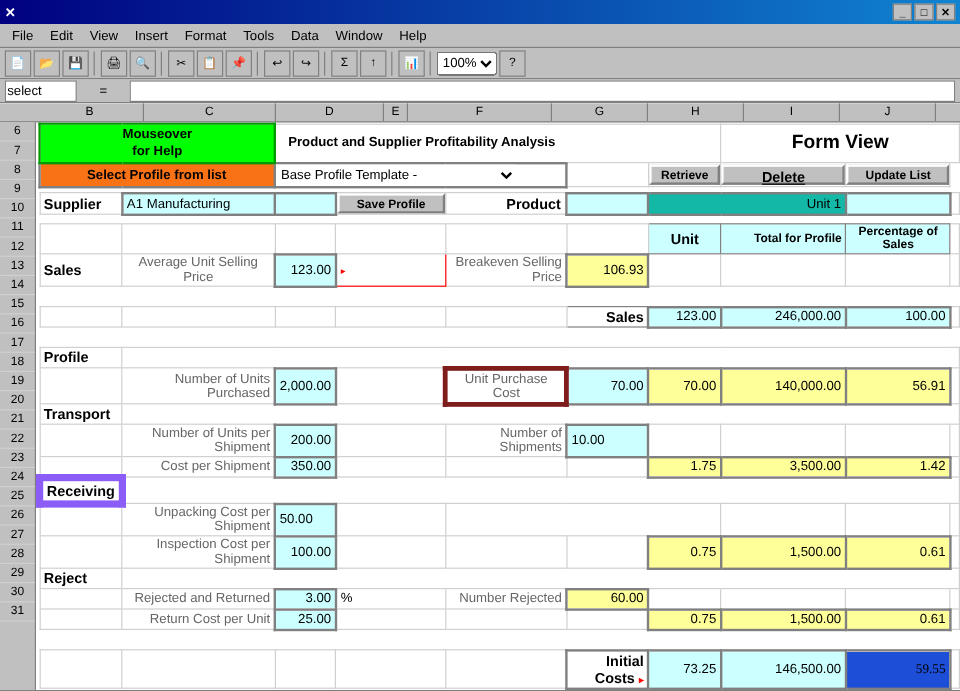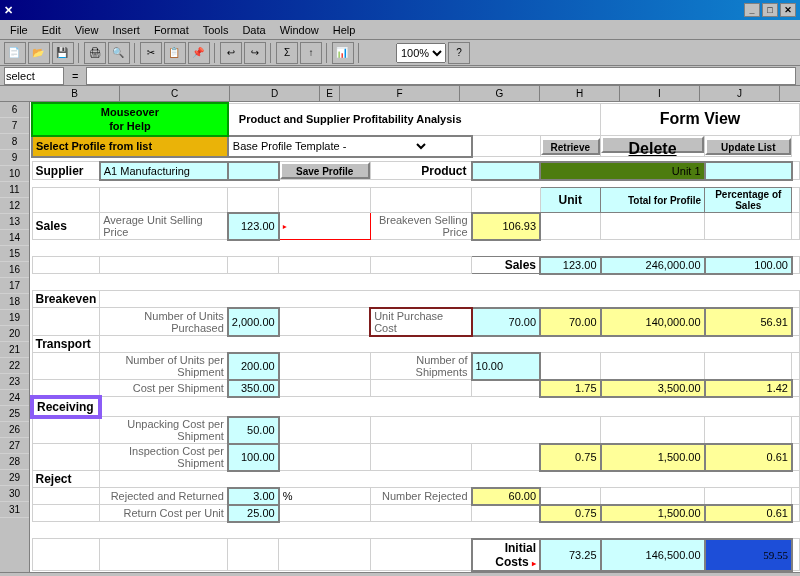--- a/index.html
+++ b/index.html
@@ -74,30 +74,29 @@
       cursor: pointer;
       display: flex;
       align-items: center;
       justify-content: center;
     }
     .toolbar-separator { width: 2px; height: 20px; border-left: 1px solid #808080; margin: 0 2px; }
     .zoom-select {
       width: 50px;
       height: 20px;
       font-size: 11px;
-      margin-left: 32px;
     }
     .formula-bar {
       display: flex;
       align-items: center;
       height: 20px;
       background: #c0c0c0;
       border-bottom: 1px solid #808080;
       padding: 0 4px;
-      gap: 8px;
+      gap: 19px;
     }
     .name-box {
       width: 60px;
       height: 18px;
       border: 1px solid #808080;
       font-size: 11px;
       padding: 1px;
     }
     .formula-input {
       flex: 1;
@@ -320,52 +319,52 @@
             <span>for Help</span>
           </td>
           <td colspan="5" rowspan="2" style="background:white; font-size:11px; font-weight:bold; padding-left:10px; border:1px solid #d0d0d0;">Product and Supplier Profitability Analysis</td>
           <td colspan="3" rowspan="2" style="background:white; font-size:16px; font-weight:bold; text-align:center; border:1px solid #d0d0d0;">Form View</td>
         </tr>
 
         <tr>
         </tr>
 
         <tr>
-          <td colspan="2" style="background:#eab308; font-weight:bold; text-align:left; border:2px solid #808080; padding-right:4px;">Select Profile from list</td>
+          <td colspan="2" style="background:#f97316; font-weight:bold; text-align:center; border:2px solid #808080; padding-right:4px;">Select Profile from list</td>
           <td colspan="3" style="background:white; padding:0; border:2px solid #808080;">
             <select style="width:200px; height:18px; font-size:11px; border:none; background:white;">
               <option>Base Profile Template -</option>
             </select>
           </td>
           <td style="padding:0; border:1px solid #d0d0d0;"></td>
           <td style="padding:0; border:1px solid #d0d0d0;">
             <button class="excel-btn" style="width:100%; height:17px; font-size:10px;">Retrieve</button>
           </td>
           <td style="padding:0; border:1px solid #d0d0d0;">
-            <button class="excel-btn" style="width:100%; height:17px; font-size:16px;text-decoration:underline;">Delete</button>
+            <button class="excel-btn" style="width:100%; height:17px; font-size:12px;text-decoration:underline;">Delete</button>
           </td>
           <td style="padding:0; border:1px solid #d0d0d0;">
             <button class="excel-btn" style="width:100%; height:17px; font-size:10px;">Update List</button>
           </td>
         </tr>
 
         <tr style="height:5px;">
           <td colspan="10" style="border:none; height:5px;"></td>
         </tr>
 
         <tr>
           <td style="font-weight:bold; font-size:12px; border:1px solid #d0d0d0;">Supplier</td>
           <td style="background:#ccffff; border:2px solid #808080; padding-right:4px;">A1 Manufacturing</td>
           <td style="background:#ccffff; border-right:1px solid #ff0000; border:2px solid #808080;"></td>
           <td style="border:1px solid #d0d0d0; padding:0;">
             <button class="excel-btn" style="width:90px; height:17px; font-size:10px; font-weight:bold;">Save Profile</button>
           </td>
           <td style="font-weight:bold; font-size:12px; border:1px solid #d0d0d0; text-align:right; padding-right:4px;">Product</td>
           <td style="background:#ccffff; border:2px solid #808080;"></td>
-          <td colspan="2" style="background:#4d7c0f; border:2px solid #808080; text-align:right;">Unit 1</td>
+          <td colspan="2" style="background:#14b8a6; border:2px solid #808080; text-align:right;">Unit 1</td>
           <td style="background:#ccffff; border:2px solid #808080;"></td>
           <td style="border:1px solid #d0d0d0;"></td>
         </tr>
 
         <tr style="height:4px;">
           <td colspan="10" style="border:none; height:4px;"></td>
         </tr>
 
         <tr style="height:4px;">
           <td colspan="10" style="border:none; height:4px;"></td>
@@ -379,21 +378,21 @@
           <td style="border:1px solid #d0d0d0;"></td>
           <td style="border:1px solid #d0d0d0;"></td>
           <td style="background:#ccffff; border:1px solid #808080; text-align:center; font-weight:bold; font-size:12px;">Unit</td>
           <td style="background:#ccffff; border:1px solid #808080; text-align:right; font-weight:bold; font-size:10px;">Total for Profile</td>
           <td style="background:#ccffff; border:1px solid #808080; text-align:center; font-weight:bold; font-size:10px;">Percentage of Sales</td>
           <td style="border:1px solid #d0d0d0;"></td>
         </tr>
 
         <tr>
           <td style="font-weight:bold; font-size:12px; border:1px solid #d0d0d0;">Sales</td>
-          <td style="text-align:left; font-size:11px; border:1px solid #d0d0d0; color:#666;">Average Unit Selling Price</td>
+          <td style="text-align:center; font-size:11px; border:1px solid #d0d0d0; color:#666;">Average Unit Selling Price</td>
           <td style="background:#ccffff; border:2px solid #808080; text-align:right;">123.00</td>
           <td style="border:1px solid #ff0000; color:red; font-size:8px; width:20px;">▸</td>
           <td style="text-align:right; color:#666; border:1px solid #d0d0d0;">Breakeven Selling Price</td>
           <td style="background:#ffff99; border:2px solid #808080; text-align:right;">106.93</td>
           <td style="border:1px solid #d0d0d0;"></td>
           <td style="border:1px solid #d0d0d0;"></td>
           <td style="border:1px solid #d0d0d0;"></td>
           <td style="border:1px solid #d0d0d0;"></td>
         </tr>
 
@@ -412,30 +411,30 @@
           <td style="background:#ccffff; border:2px solid #808080; text-align:right;padding-left:44px;">246,000.00</td>
           <td style="background:#ccffff; border:2px solid #808080; text-align:right;">100.00</td>
           <td style="border:1px solid #d0d0d0;"></td>
         </tr>
 
         <tr style="height:4px;">
           <td colspan="10" style="border:none;"></td>
         </tr>
 
         <tr>
-          <td style="font-weight:bold; font-size:12px; border:1px solid #d0d0d0;">Breakeven</td>
+          <td style="font-weight:bold; font-size:12px; border:1px solid #d0d0d0;">Profile</td>
           <td colspan="9" style="border:1px solid #d0d0d0;"></td>
         </tr>
 
         <tr>
           <td style="border:1px solid #d0d0d0;"></td>
           <td style="text-align:right; color:#666; border:1px solid #d0d0d0;">Number of Units Purchased</td>
           <td style="background:#ccffff; border:2px solid #808080; text-align:right;">2,000.00</td>
           <td style="border:1px solid #d0d0d0;"></td>
-          <td style="text-align:left; color:#666; border:2px solid #7f1d1d;">Unit Purchase Cost</td>
+          <td style="text-align:center; color:#666; border:4px solid #7f1d1d;">Unit Purchase Cost</td>
           <td style="background:#ccffff; border:2px solid #808080; text-align:right;">70.00</td>
           <td style="background:#ffff99; border:2px solid #808080; text-align:right;">70.00</td>
           <td style="background:#ffff99; border:2px solid #808080; text-align:right;">140,000.00</td>
           <td style="background:#ffff99; border:2px solid #808080; text-align:right;">56.91</td>
           <td style="border:1px solid #d0d0d0;"></td>
         </tr>
 
         <tr>
           <td style="font-weight:bold; font-size:12px; border:1px solid #d0d0d0;">Transport</td>
           <td colspan="9" style="border:1px solid #d0d0d0;"></td>
@@ -461,28 +460,28 @@
           <td style="border:1px solid #d0d0d0;"></td>
           <td style="border:1px solid #d0d0d0;"></td>
           <td style="border:1px solid #d0d0d0;"></td>
           <td style="background:#ffff99; border:2px solid #808080; text-align:right;">1.75</td>
           <td style="background:#ffff99; border:2px solid #808080; text-align:right;">3,500.00</td>
           <td style="background:#ffff99; border:2px solid #808080; text-align:right;">1.42</td>
           <td style="border:1px solid #d0d0d0;"></td>
         </tr>
 
         <tr>
-          <td style="font-weight:bold; font-size:12px; border:4px solid #8b5cf6;">Receiving</td>
+          <td style="font-weight:bold; font-size:12px; border:6px solid #8b5cf6;">Receiving</td>
           <td colspan="9" style="border:1px solid #d0d0d0;"></td>
         </tr>
 
         <tr>
           <td style="border:1px solid #d0d0d0;"></td>
           <td style="text-align:right; color:#666; border:1px solid #d0d0d0;">Unpacking Cost per Shipment</td>
-          <td style="background:#ccffff; border:2px solid #808080; text-align:right;">50.00</td>
+          <td style="background:#ccffff; border:2px solid #808080; ">50.00</td>
           <td style="border:1px solid #d0d0d0;"></td>
           <td colspan="3" style="border:1px solid #d0d0d0;"></td>
           <td style="border:1px solid #d0d0d0;"></td>
           <td style="border:1px solid #d0d0d0;"></td>
           <td style="border:1px solid #d0d0d0;"></td>
         </tr>
 
         <tr>
           <td style="border:1px solid #d0d0d0;"></td>
           <td style="text-align:right; color:#666; border:1px solid #d0d0d0;">Inspection Cost per Shipment</td>

